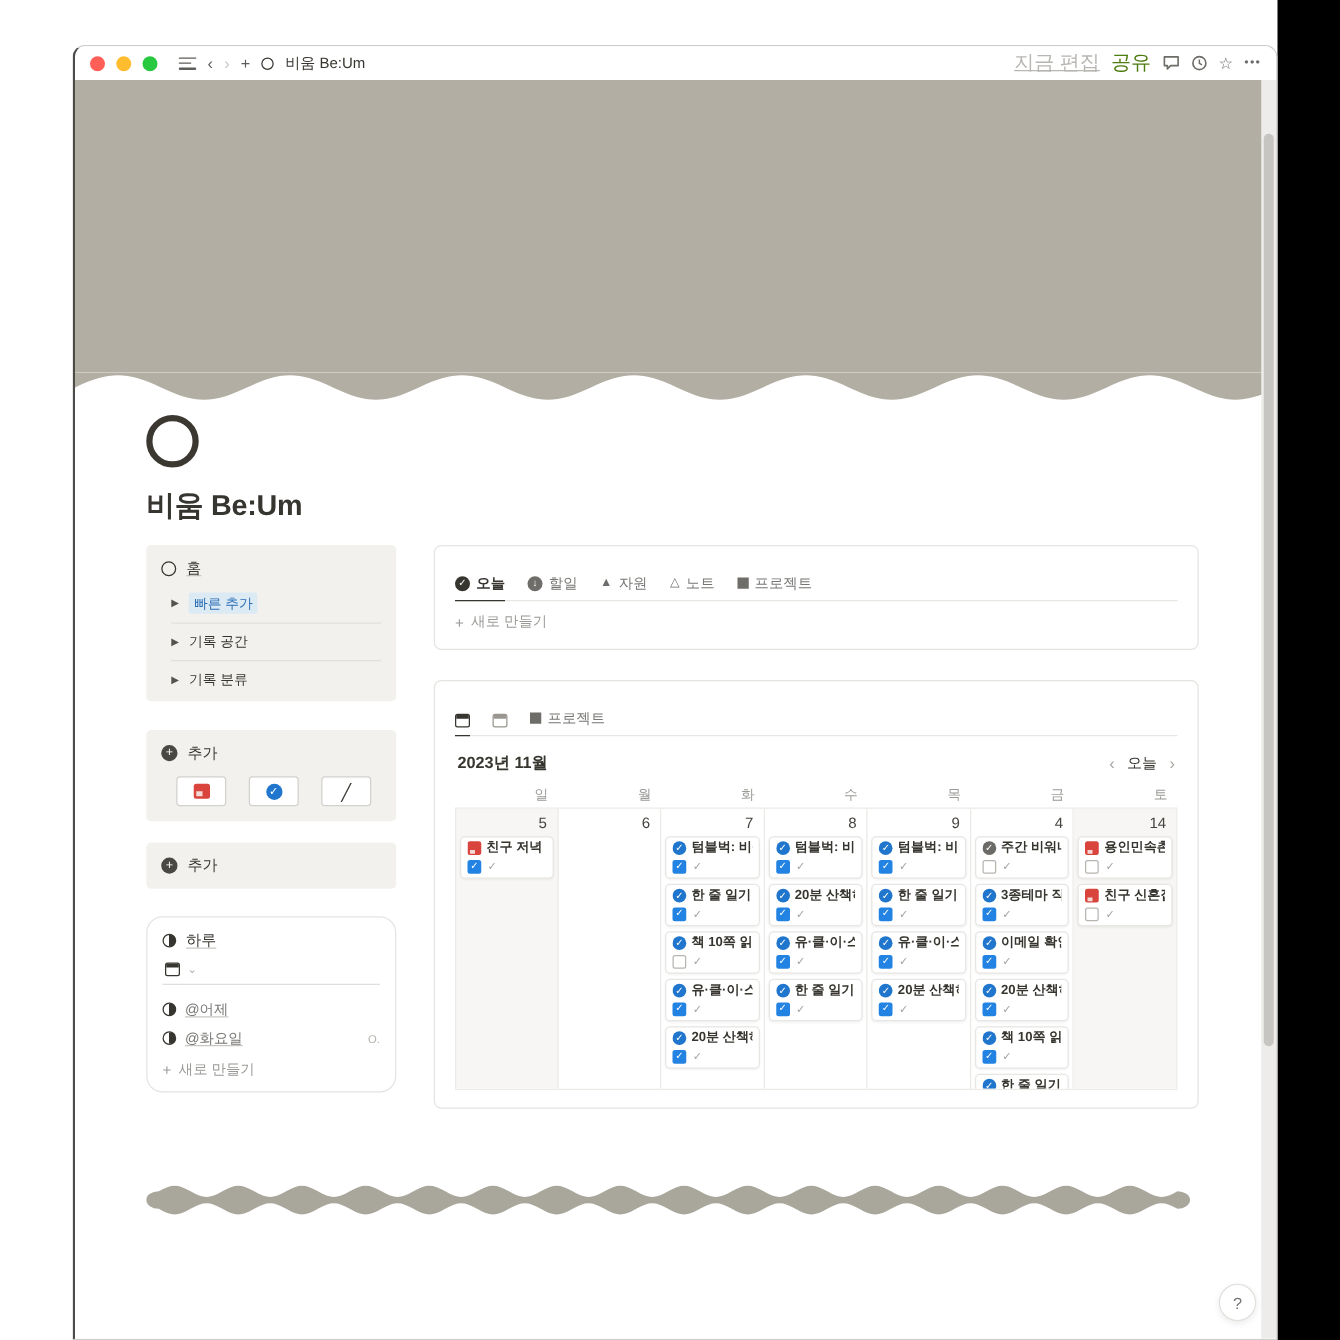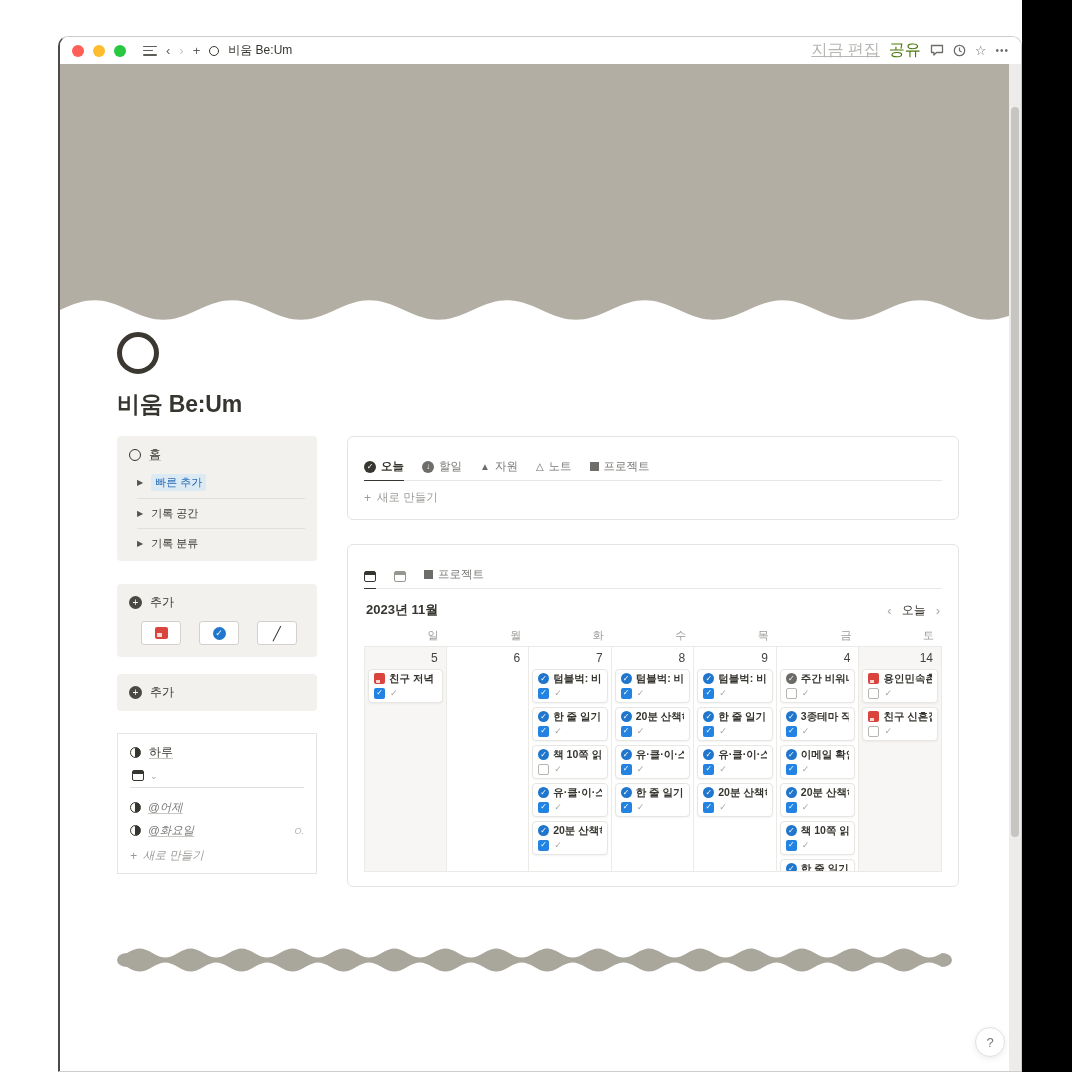--- a/index.html
+++ b/index.html
@@ -76,25 +76,25 @@
   .ic-pencil{font-size:13px;font-weight:700;color:var(--ink);}
   .ic-half{width:11px;height:11px;border:1.6px solid var(--ink);border-radius:50%;
     background:linear-gradient(90deg,transparent 50%,var(--ink) 50%);flex:none;}
   .ic-ring-sm{width:11px;height:11px;border:1.6px solid var(--ink);border-radius:50%;flex:none;}
   .ic-dashed{width:13px;height:13px;border:1.5px dashed #55534e;border-radius:50%;flex:none;}
   .ic-cal{width:12px;height:11px;border:1.6px solid var(--ink);border-radius:2px;position:relative;flex:none;}
   .ic-cal::before{content:"";position:absolute;top:0;left:0;right:0;height:3px;background:var(--ink);}
   .ic-cal.lite{border-color:#98968f;} .ic-cal.lite::before{background:#98968f;}
   .glyph{line-height:1;}
   
-  .day-box{background:#fff;border:1px solid var(--line);border-radius:0;padding:10px 12px;}
+  .day-box{background:#fff;border:1px solid var(--line);border-radius:13px;padding:10px 12px;}
   .day-title{font-size:12px;font-weight:500;}
   .day-tab{margin:9px 0 0 2px;display:flex;align-items:center;gap:6px;color:#8a8884;}
   .chev{font-size:9px;color:#a7a5a0;}
-  .day-links{margin-top:8px;font-style:italic;}
+  .day-links{margin-top:8px;}
   .day-link-row{display:flex;align-items:center;gap:7px;padding:4px 0;}
   .day-link{font-size:11.5px;color:var(--gray);}
   .badge-o{margin-left:auto;font-size:9px;color:#b5b3ae;}
   .new-row{display:flex;align-items:center;gap:6px;color:var(--lgray);font-size:11.5px;margin-top:6px;}
   .plus-g{font-size:12px;}
   
   .card{background:#fff;border:1px solid var(--line);border-radius:6px;padding:12px 16px 14px;}
   .card-title{display:flex;align-items:center;gap:9px;font-size:12px;font-weight:600;}
   .tabs{display:flex;align-items:flex-end;gap:18px;margin-top:10px;border-bottom:1px solid #e9e7e3;}
   .tab{display:flex;align-items:center;gap:5px;font-size:11.5px;color:var(--gray);

